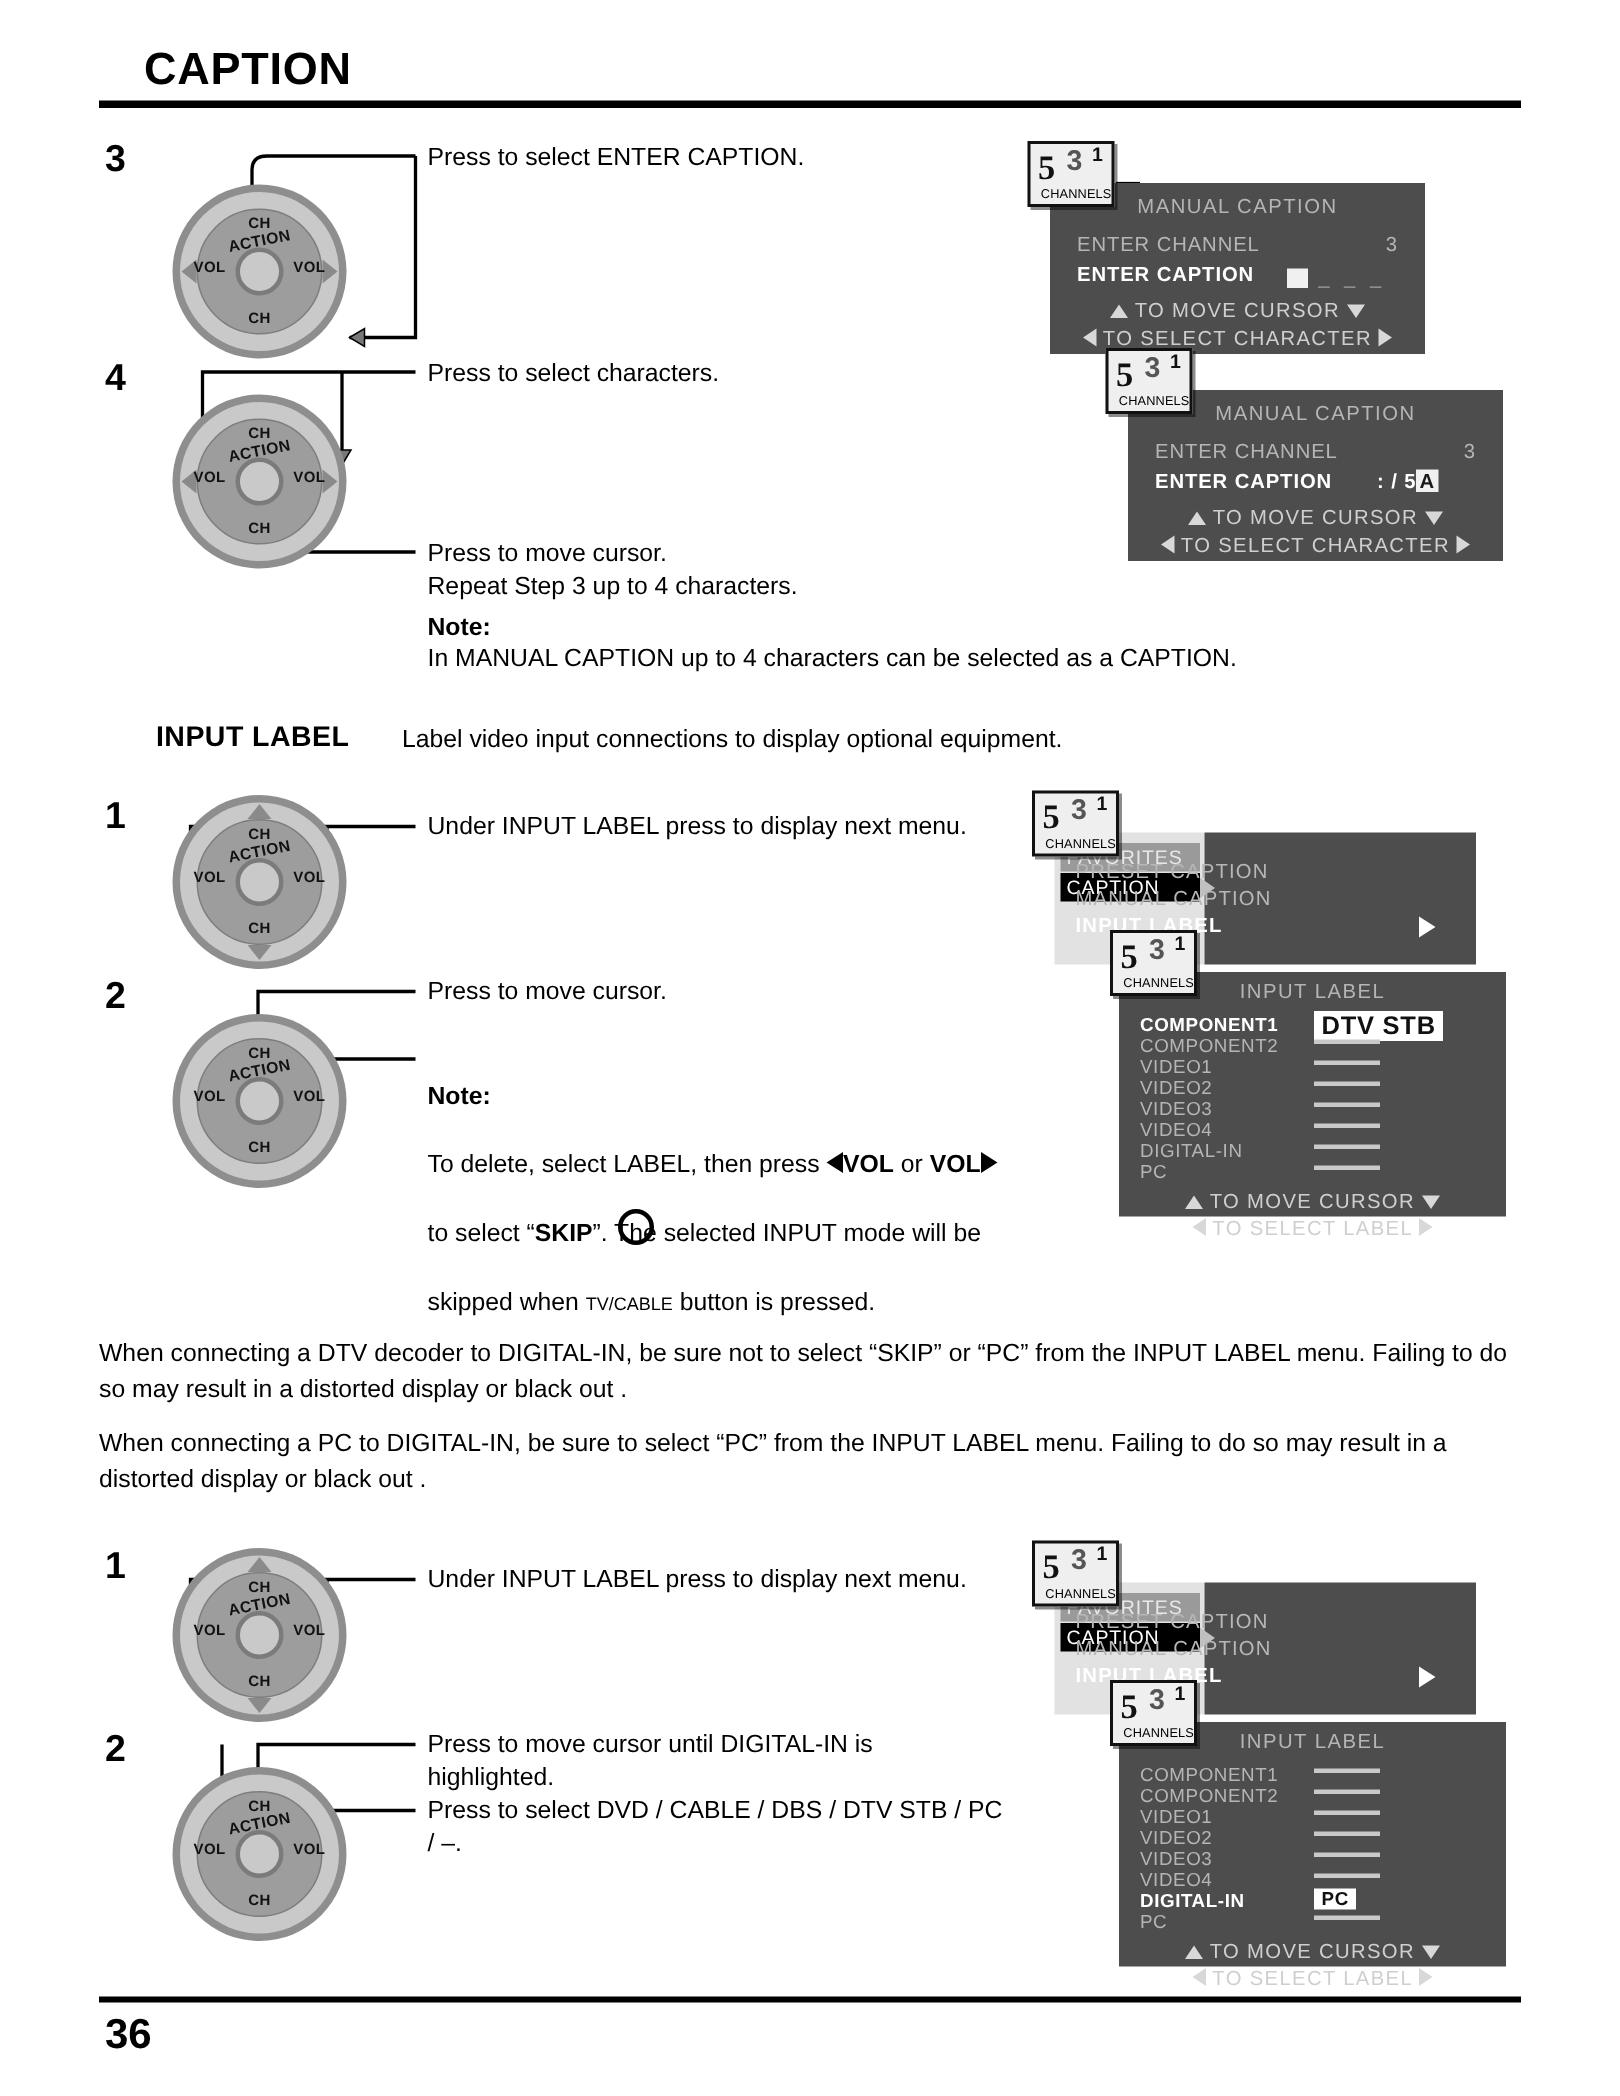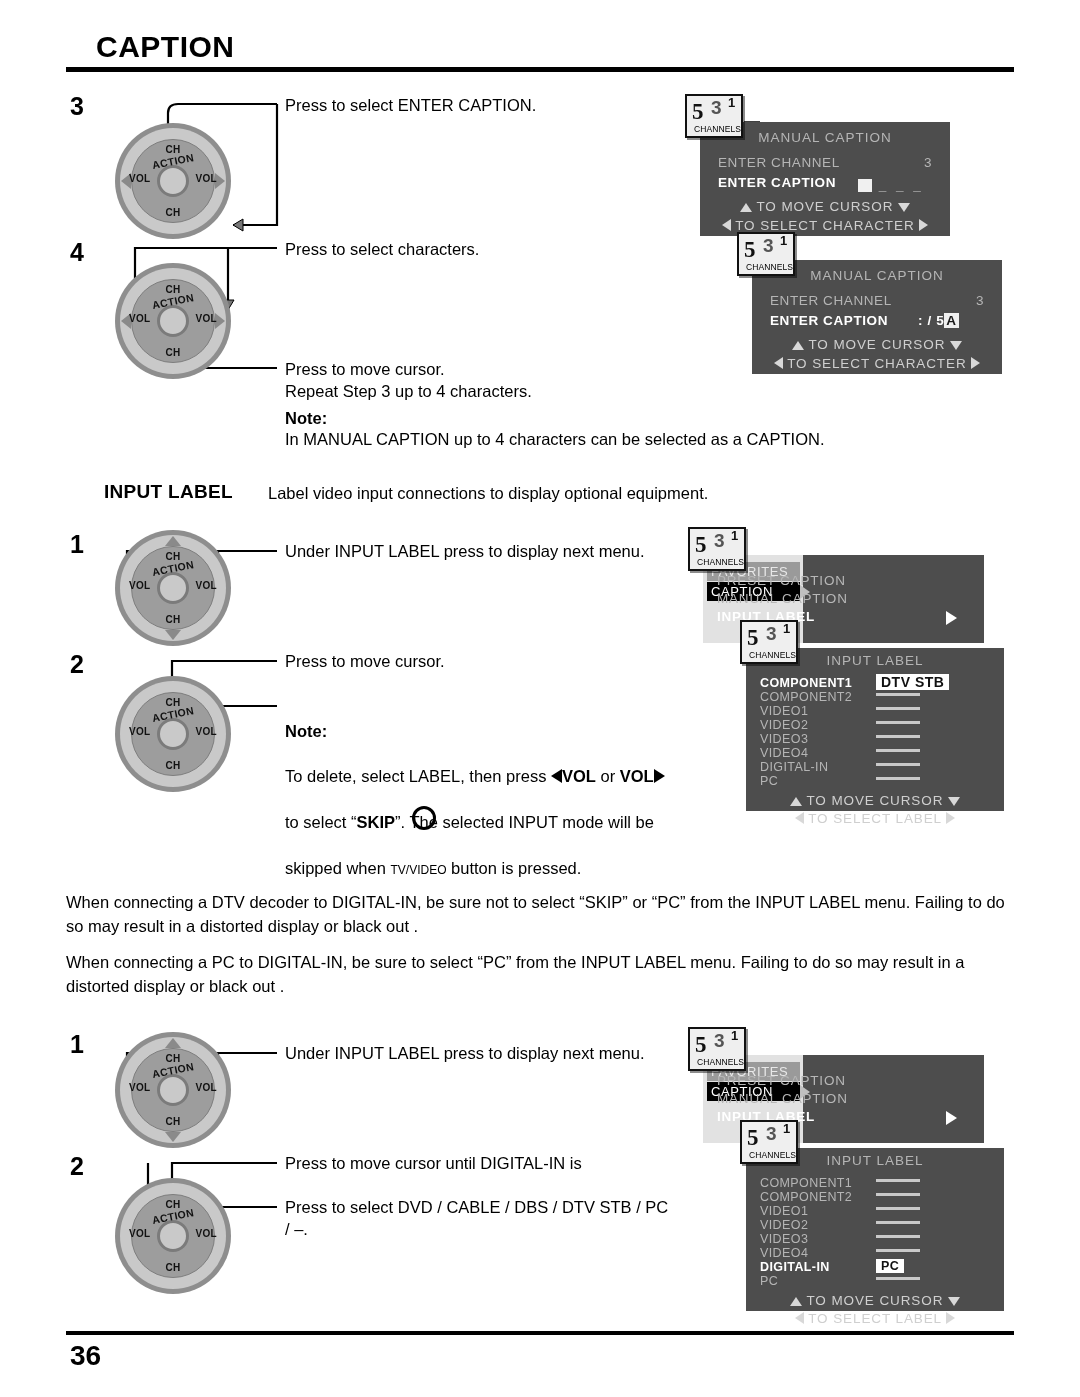--- a/index.html
+++ b/index.html
@@ -410,21 +410,21 @@
     <div class="lbl lbl-ch-bot">CH</div>
     <div class="lbl lbl-vol-l">VOL</div>
     <div class="lbl lbl-vol-r">VOL</div>
     <div class="lbl lbl-action">ACTION</div>
   </div>
   <div class="itext" style="left:285px; top:650px; width:420px;">Press to move cursor.</div>
   <div class="itext note-label" style="left:285px; top:720px;">Note:</div>
   <div class="itext" style="left:285px; top:742px; width:450px; line-height:23px;">
     <span>To delete, select LABEL, then press </span><span class="tri-s left" style="border-right-color:#000; border-top-width:7px; border-bottom-width:7px; border-right-width:11px; vertical-align:-1px;"></span><b>VOL</b><span> or </span><b>VOL</b><span class="tri-s right" style="border-left-color:#000; border-top-width:7px; border-bottom-width:7px; border-left-width:11px; vertical-align:-1px;"></span><br>
     <span>to select “</span><b>SKIP</b><span>”. The selected INPUT mode will be</span><br>
-    <span>skipped when </span><span style="font-size:12px;">TV/VIDEO</span><span> button is pressed.</span>
+    <span>skipped when </span><span style="font-size:12px;">TV/CABLE</span><span> button is pressed.</span>
   </div>
   <div class="tvvideo-circle" style="left:412px; top:806px;"></div>
 
   <div class="chbadge" style="left:688px; top:527px;">
     <span class="b5">5</span>
     <span class="b3">3</span>
     <span class="b1">1</span>
     <span class="bch">CHANNELS</span>
   </div>
   <div class="menu2" style="left:703px; top:555px; width:281px; height:88px;">
@@ -443,21 +443,21 @@
 
   <div class="chbadge" style="left:740px; top:620px;">
     <span class="b5">5</span>
     <span class="b3">3</span>
     <span class="b1">1</span>
     <span class="bch">CHANNELS</span>
   </div>
   <div class="osd" style="left:746px; top:648px; width:258px; height:163px; padding:5px 14px;">
     <div class="osd-title dim">INPUT  LABEL</div>
     <div id="il1-rows" style="margin-top:7px;">
-        <div class="row" style="position: relative; height: 14px;"><span class="bright" style="font-size: 12.5px; letter-spacing: 0.4px;">COMPONENT1</span><span style="position: absolute; left: 116px; top: -1px;"><span class="val-box" style="font-size: 14px;">DTV STB</span></span></div>
+        <div class="row" style="position: relative; height: 14px;"><span class="bright" style="font-size: 12.5px; letter-spacing: 0.4px;">COMPONENT1</span><span style="position: absolute; left: 116px; top: -1px;"><span class="val-box" style="font-size: 17px;">DTV STB</span></span></div>
         <div class="row" style="position: relative; height: 14px;"><span class="dim" style="font-size: 12.5px; letter-spacing: 0.4px;">COMPONENT2</span><span style="position: absolute; left: 116px; top: -1px;"><span class="val-dash"></span></span></div>
         <div class="row" style="position: relative; height: 14px;"><span class="dim" style="font-size: 12.5px; letter-spacing: 0.4px;">VIDEO1</span><span style="position: absolute; left: 116px; top: -1px;"><span class="val-dash"></span></span></div>
         <div class="row" style="position: relative; height: 14px;"><span class="dim" style="font-size: 12.5px; letter-spacing: 0.4px;">VIDEO2</span><span style="position: absolute; left: 116px; top: -1px;"><span class="val-dash"></span></span></div>
         <div class="row" style="position: relative; height: 14px;"><span class="dim" style="font-size: 12.5px; letter-spacing: 0.4px;">VIDEO3</span><span style="position: absolute; left: 116px; top: -1px;"><span class="val-dash"></span></span></div>
         <div class="row" style="position: relative; height: 14px;"><span class="dim" style="font-size: 12.5px; letter-spacing: 0.4px;">VIDEO4</span><span style="position: absolute; left: 116px; top: -1px;"><span class="val-dash"></span></span></div>
         <div class="row" style="position: relative; height: 14px;"><span class="dim" style="font-size: 12.5px; letter-spacing: 0.4px;">DIGITAL-IN</span><span style="position: absolute; left: 116px; top: -1px;"><span class="val-dash"></span></span></div>
         <div class="row" style="position: relative; height: 14px;"><span class="dim" style="font-size: 12.5px; letter-spacing: 0.4px;">PC</span><span style="position: absolute; left: 116px; top: -1px;"><span class="val-dash"></span></span></div>
       </div>
     <div class="hint" style="margin-top:6px;">
       <span class="tri-s up"></span>
@@ -496,20 +496,21 @@
     <div class="ring-mid"></div>
     <div class="ring-inner"></div>
     <div class="hub"></div>
     <div class="lbl lbl-ch-top">CH</div>
     <div class="lbl lbl-ch-bot">CH</div>
     <div class="lbl lbl-vol-l">VOL</div>
     <div class="lbl lbl-vol-r">VOL</div>
     <div class="lbl lbl-action">ACTION</div>
   </div>
   <div class="itext" style="left:285px; top:1152px; width:430px;">Press to move cursor until DIGITAL-IN is</div>
+  <div class="itext" style="left:285px; top:1174px; width:430px;">highlighted.</div>
   <div class="itext" style="left:285px; top:1196px; width:440px;">Press to select  DVD / CABLE / DBS / DTV STB / PC</div>
   <div class="itext" style="left:285px; top:1218px; width:430px;">/ –.</div>
 
   <div class="chbadge" style="left:688px; top:1027px;">
     <span class="b5">5</span>
     <span class="b3">3</span>
     <span class="b1">1</span>
     <span class="bch">CHANNELS</span>
   </div>
   <div class="menu2" style="left:703px; top:1055px; width:281px; height:88px;">

